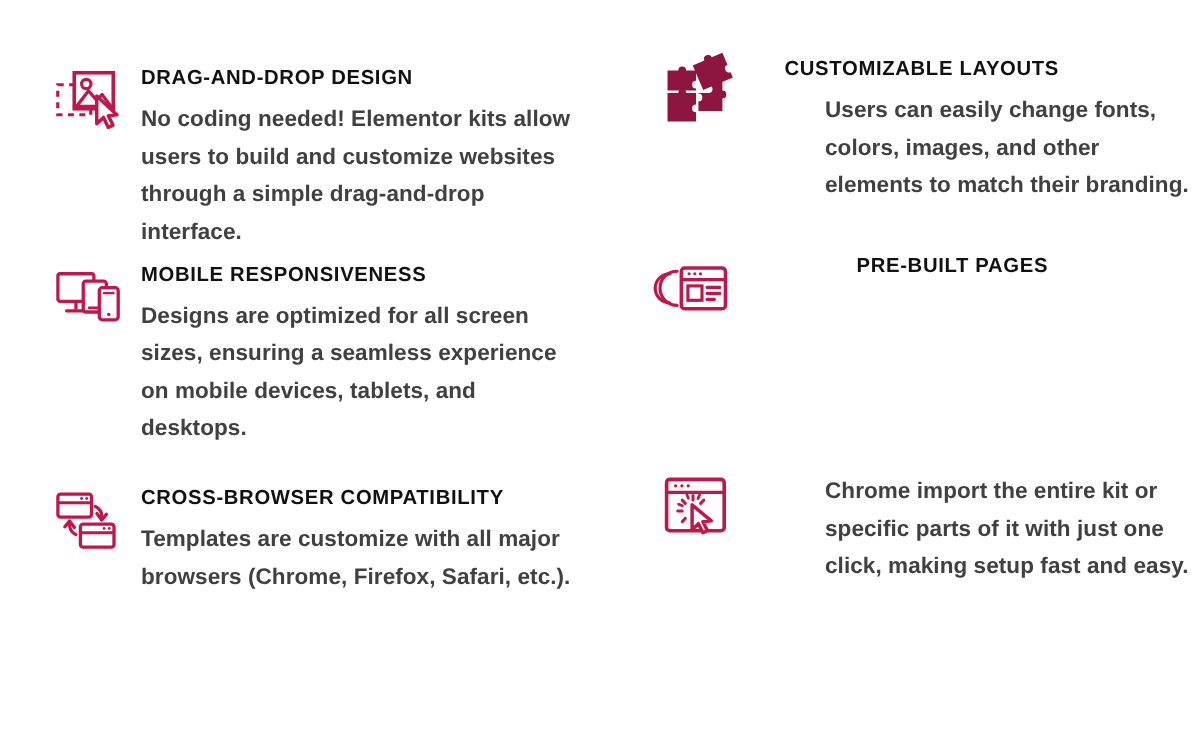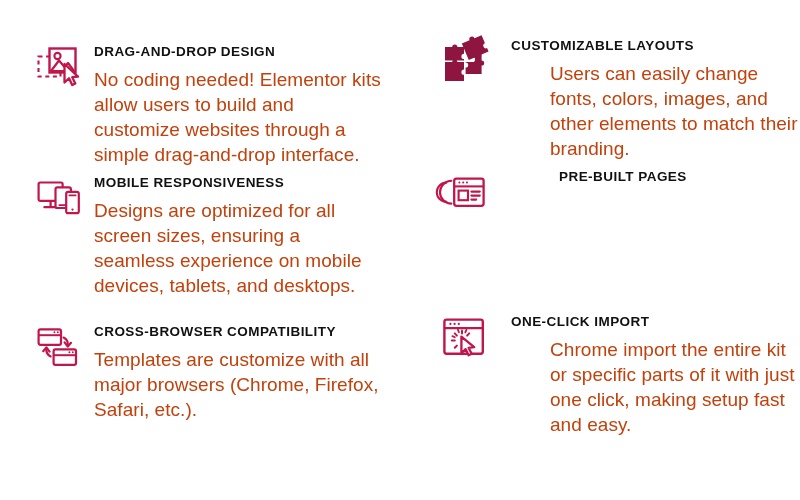--- a/index.html
+++ b/index.html
@@ -87,39 +87,39 @@
     letter-spacing: 0.45px;
     color: #111111;
     text-transform: uppercase;
     line-height: 1.1;
     white-space: nowrap;
   }
 
   .feature-desc {
     margin: 0;
     font-family: "Liberation Sans", sans-serif;
-    font-size: 19px;
-    font-weight: normal;
-    color: #c2410c;
+    font-size: 15px;
+    font-weight: bold;
+    color: #404040;
     line-height: 25px;
     letter-spacing: 0.05px;
     max-width: 290px;
   }
 
   .col-right .feature-desc {
     max-width: 258px;
     margin-left: 39px;
   }
   .col-right .text-col {
     padding-left: 0;
   }
 
   
   .col-right .feature-title {
-    margin-left: 0;
+    margin-left: 12px;
   }
 </style>
 </head>
 <body>
 
 <div class="board">
   <div class="grid">
 
     <div class="feature row-1 col-left">
       <span class="icon-box">
@@ -245,19 +245,18 @@
           <path d="M13.8 26.6 H10.8" stroke="#C0164B" stroke-width="2" stroke-linecap="round"></path>
           <path d="M15.9 31.6 L13.8 33.8" stroke="#C0164B" stroke-width="2" stroke-linecap="round"></path>
           <path d="M17.9 18.2 L16.9 15.6" stroke="#C0164B" stroke-width="1.8" stroke-linecap="round"></path>
           <path d="M24.3 18.4 L25.4 15.9" stroke="#C0164B" stroke-width="1.8" stroke-linecap="round"></path>
           <path d="M13.9 23.2 L11.4 22.1" stroke="#C0164B" stroke-width="1.8" stroke-linecap="round"></path>
 
           <path d="M20.4 22.6 L20.4 39.2 L24.6 35.1 L27.6 41.2 L30.6 39.7 L27.6 33.8 L33.2 33.2 Z" fill="#ffffff" stroke="#C0164B" stroke-width="2.3" stroke-linejoin="round"></path>
         </svg>
       </span>
       <div class="text-col">
-        <h3 class="feature-title">ONE-CLICK IMPORT</h3>
         <p class="feature-desc">Chrome import the entire kit or specific parts of it with just one click, making setup fast and easy.</p>
       </div>
     </div>
 
   </div>
 </div>
 
 </body></html>

